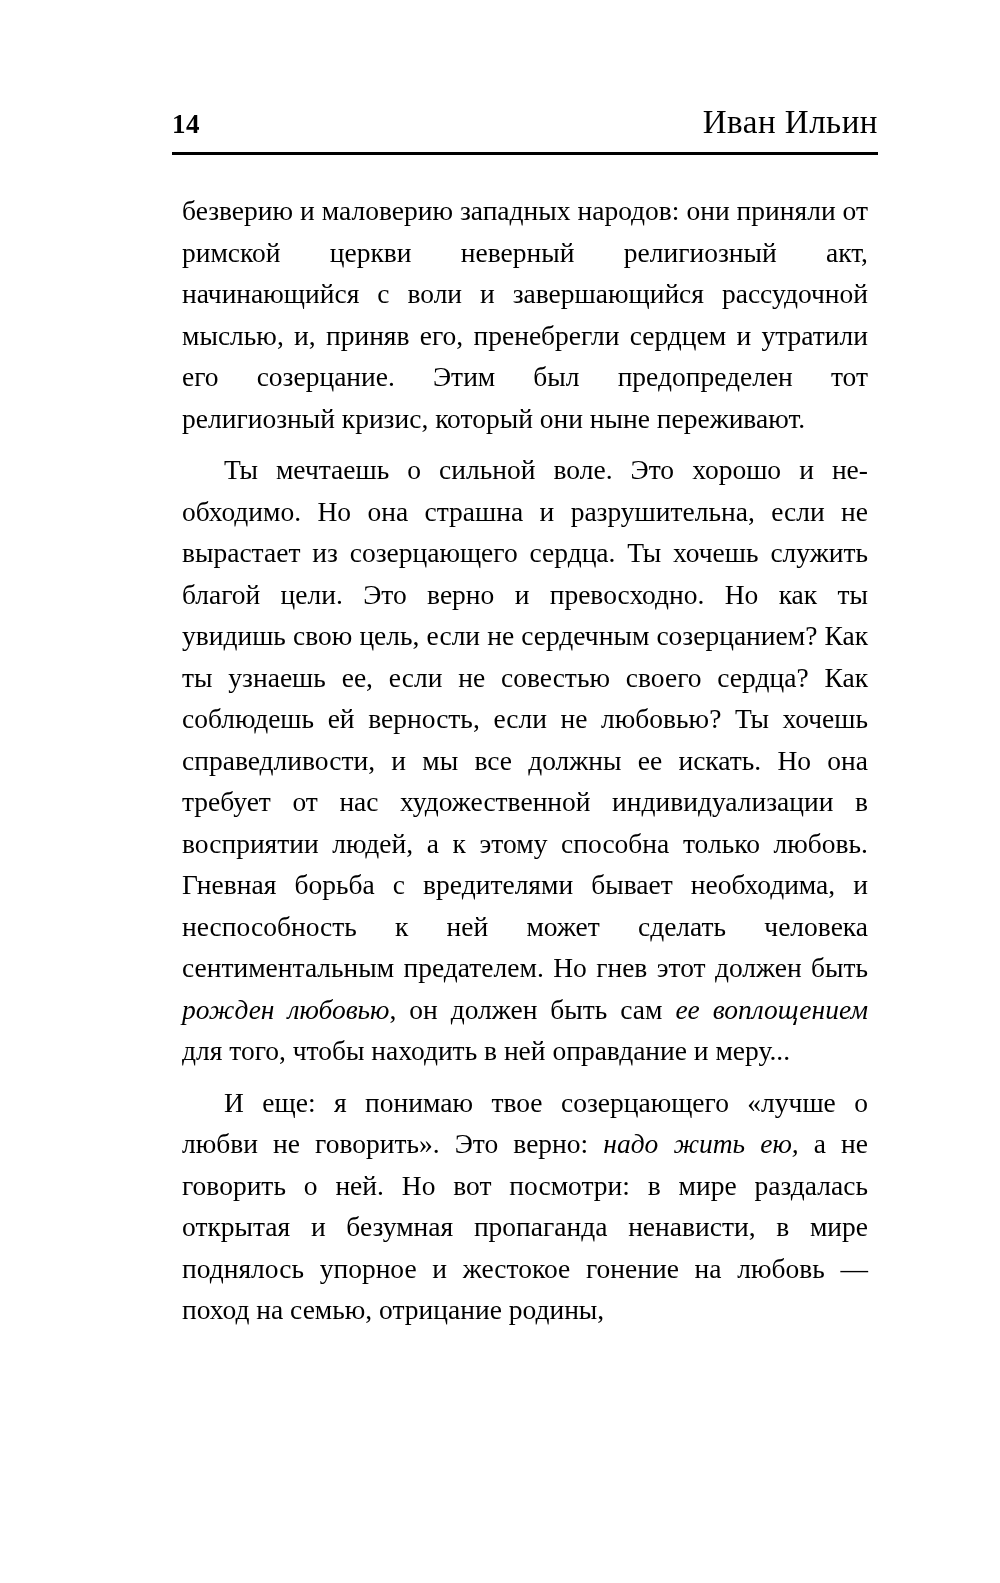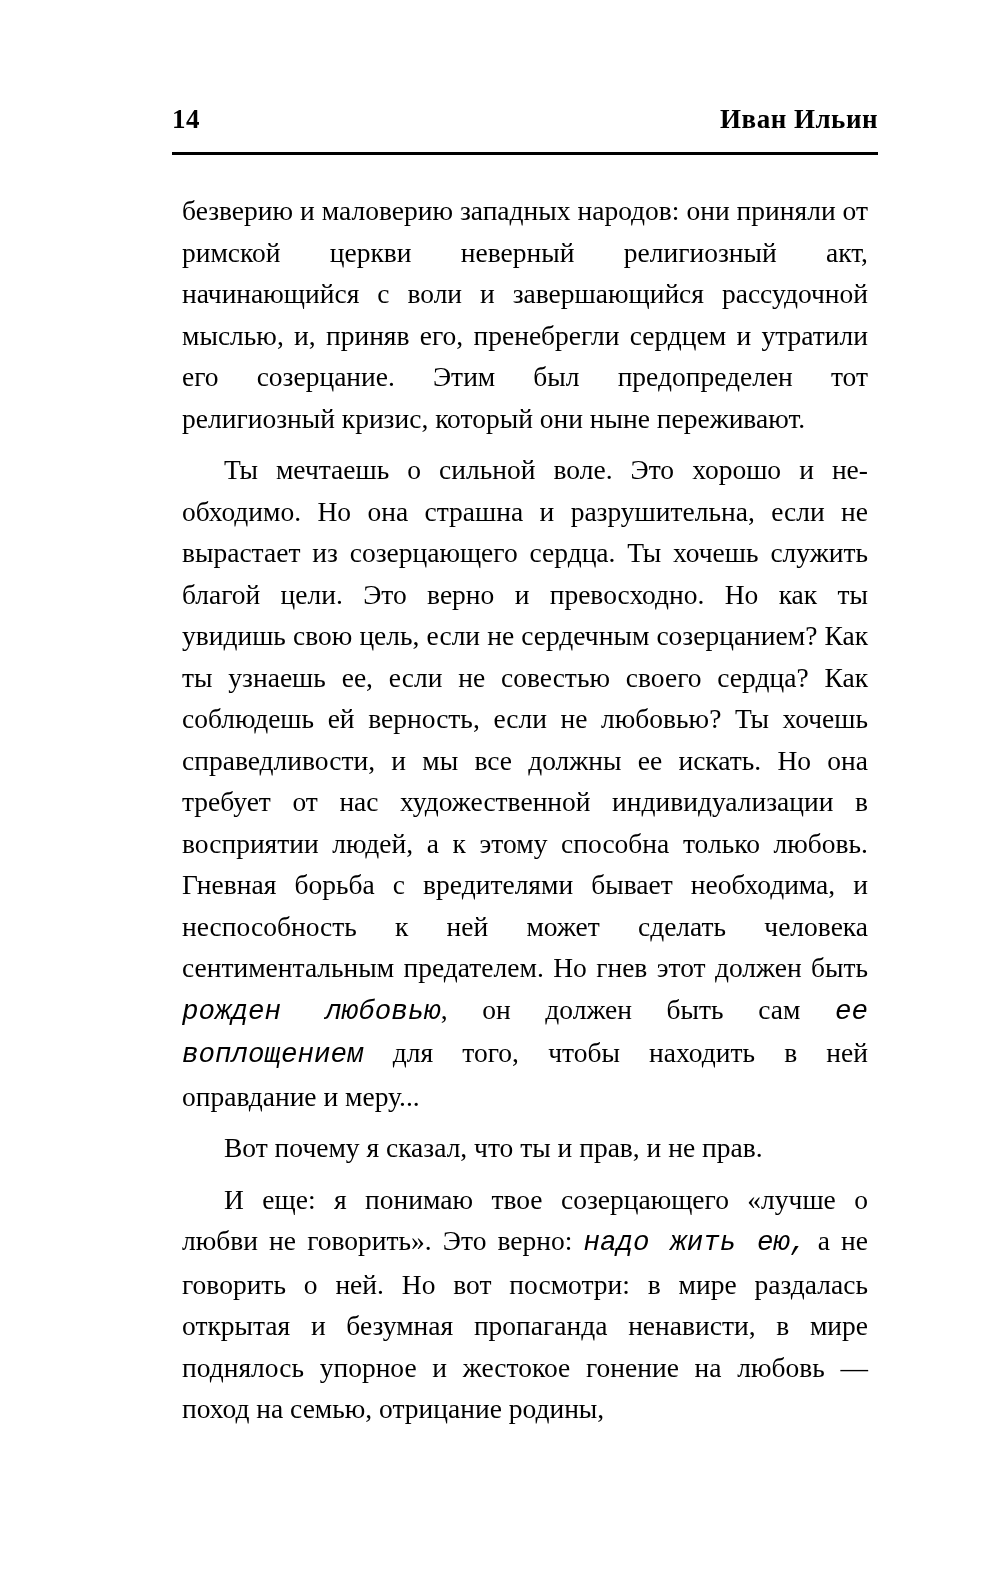--- a/index.html
+++ b/index.html
@@ -29,22 +29,22 @@
     display: flex;
     align-items: baseline;
     justify-content: space-between;
   }
   .page-number {
     font-size: 27px;
     font-weight: bold;
     letter-spacing: 0.5px;
   }
   .running-title {
-    font-size: 27px;
-    font-weight: bold;
+    font-size: 33px;
+    font-weight: normal;
     letter-spacing: 0.5px;
   }
   .rule {
     position: absolute;
     left: 172px;
     top: 152px;
     width: 706px;
     height: 3px;
     background: #000000;
   }
@@ -61,35 +61,33 @@
   }
   .body-text p {
     margin: 10px;
     text-indent: 0;
   }
   .body-text p.indent {
     text-indent: 42px;
   }
   .body-text em {
     font-style: italic;
-    font-family: Liberation Mono, monospace;
   }
 </style>
 </head>
 <body>
 
 <div class="page">
 
   <div class="header">
     <span class="page-number">14</span>
     <span class="running-title">Иван Ильин</span>
   </div>
 
   <div class="rule"></div>
 
   <div class="body-text" id="body-text">
       <p><span>безверию и маловерию западных народов: они приняли от римской церкви неверный религиоз­ный акт, начинающийся с воли и завершающийся рассудочной мыслью, и, приняв его, пренебрегли сердцем и утратили его созерцание. Этим был предопределен тот религиозный кризис, кото­рый они ныне переживают.</span></p>
       <p class="indent"><span>Ты мечтаешь о сильной воле. Это хорошо и не­обходимо. Но она страшна и разрушительна, если не вырастает из созерцающего сердца. Ты хочешь служить благой цели. Это верно и превосходно. Но как ты увидишь свою цель, если не сердечным созерцанием? Как ты узнаешь ее, если не совестью своего сердца? Как соблюдешь ей верность, если не любовью? Ты хочешь справедливости, и мы все должны ее искать. Но она требует от нас художе­ственной индивидуализации в восприятии людей, а к этому способна только любовь. Гневная борьба с вредителями бывает необходима, и неспособ­ность к ней может сделать человека сентименталь­ным предателем. Но гнев этот должен быть </span><em>рожден любовью</em><span>, он должен быть сам </span><em>ее воплощением</em><span> для того, чтобы находить в ней оправдание и меру...</span></p>
-      <p class="indent"><span>Вот почему я сказал, что ты и прав, и не прав.</span></p>
       <p class="indent"><span>И еще: я понимаю твое созерцающего «лучше о любви не говорить». Это верно: </span><em>надо жить ею,</em><span> а не говорить о ней. Но вот посмотри: в мире раз­далась открытая и безумная пропаганда ненависти, в мире поднялось упорное и жестокое гонение на любовь — поход на семью, отрицание родины,</span></p>
     </div>
 
 </div>
 
 </body></html>

